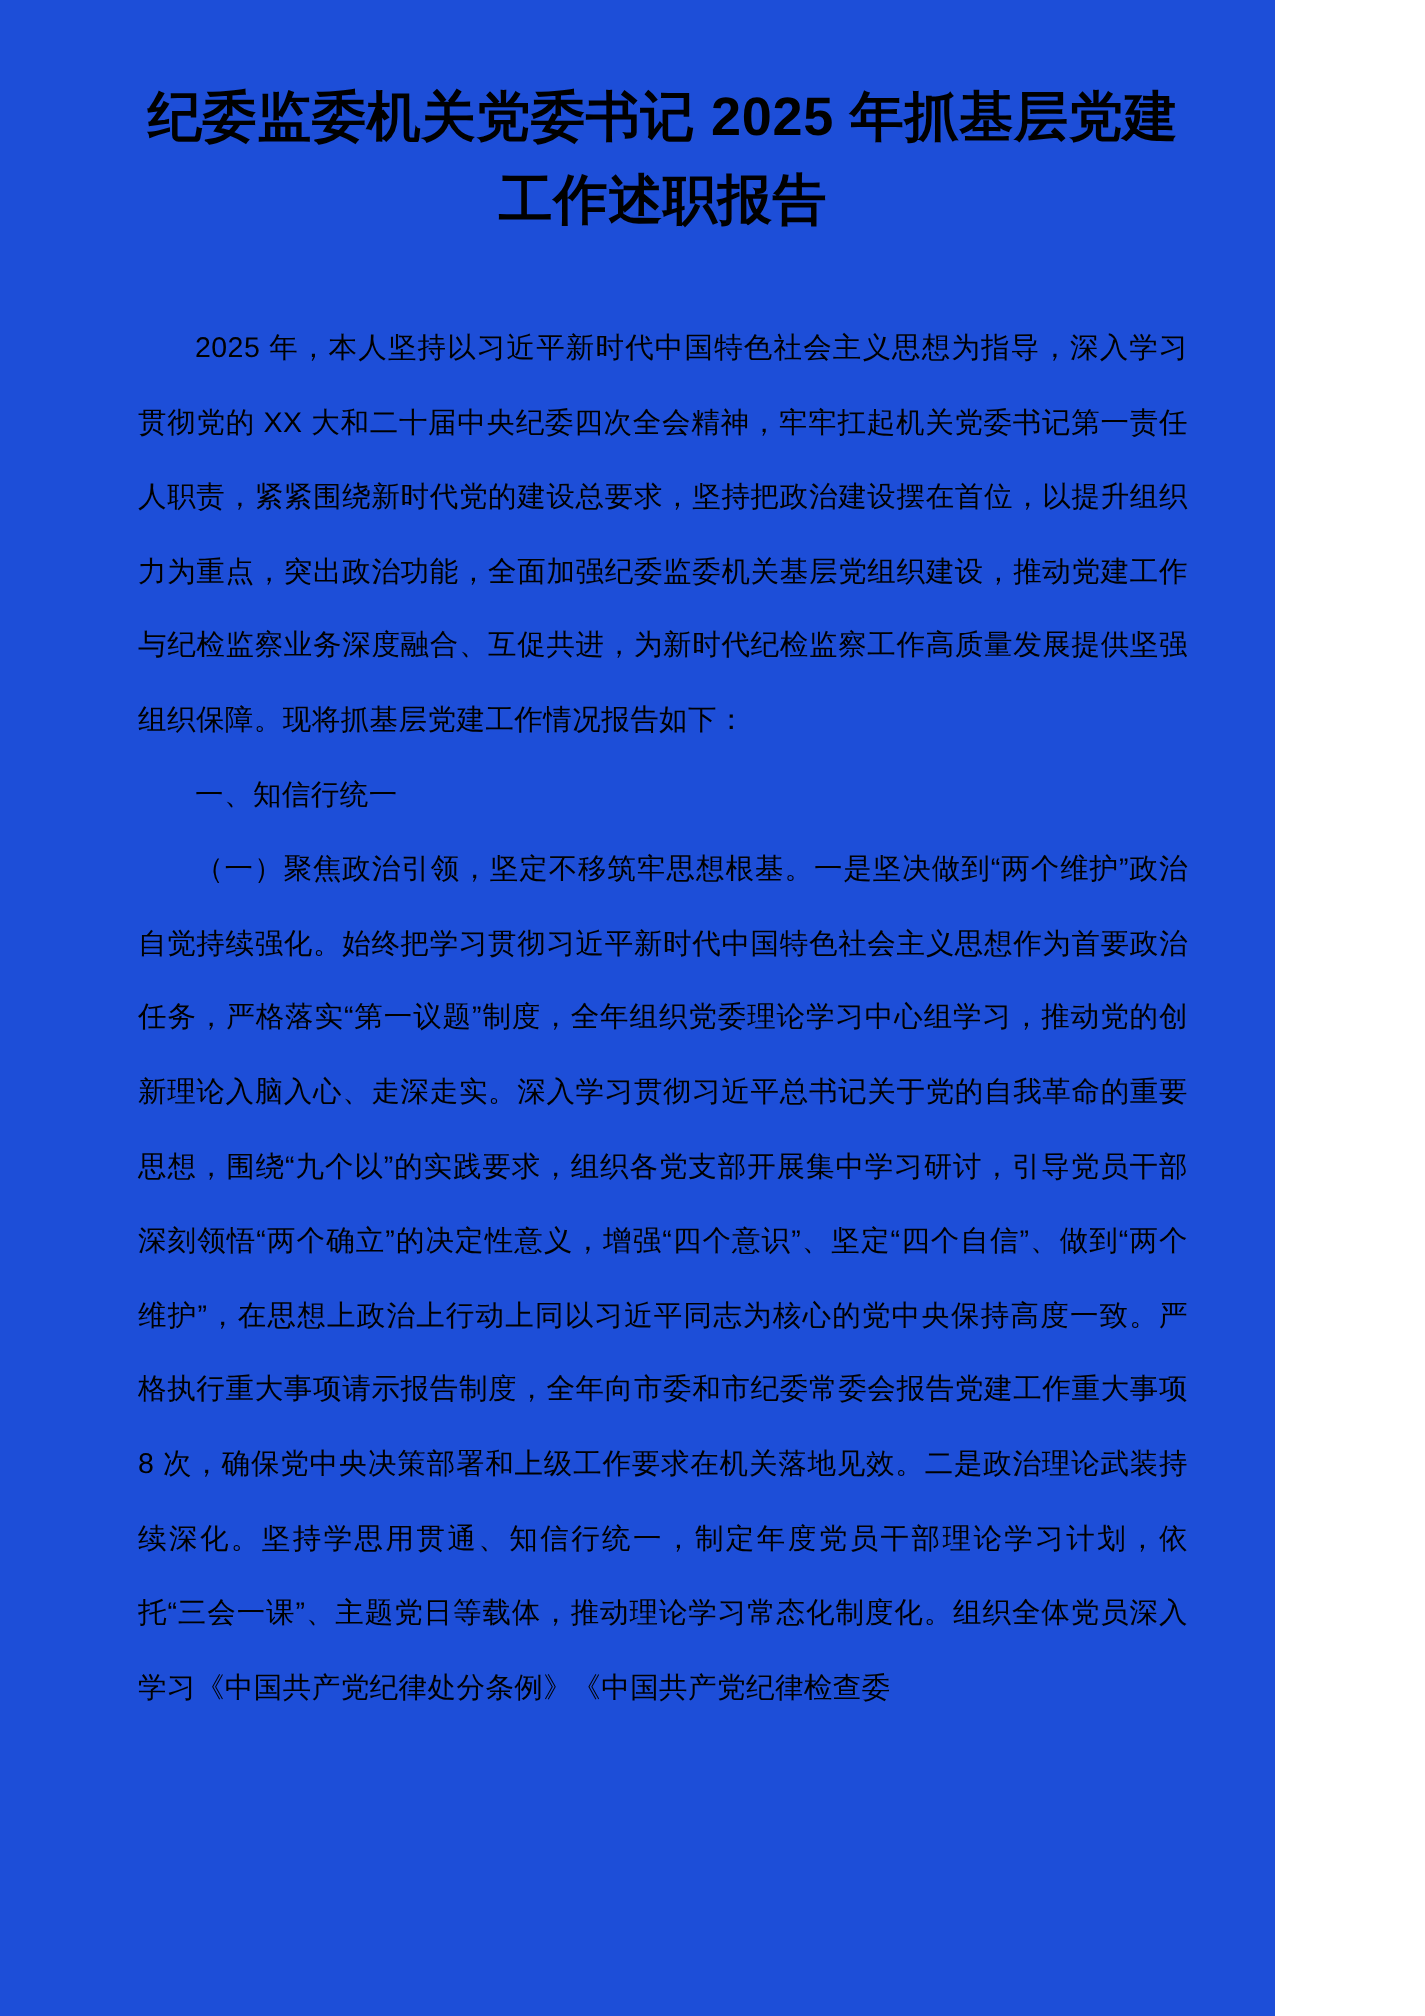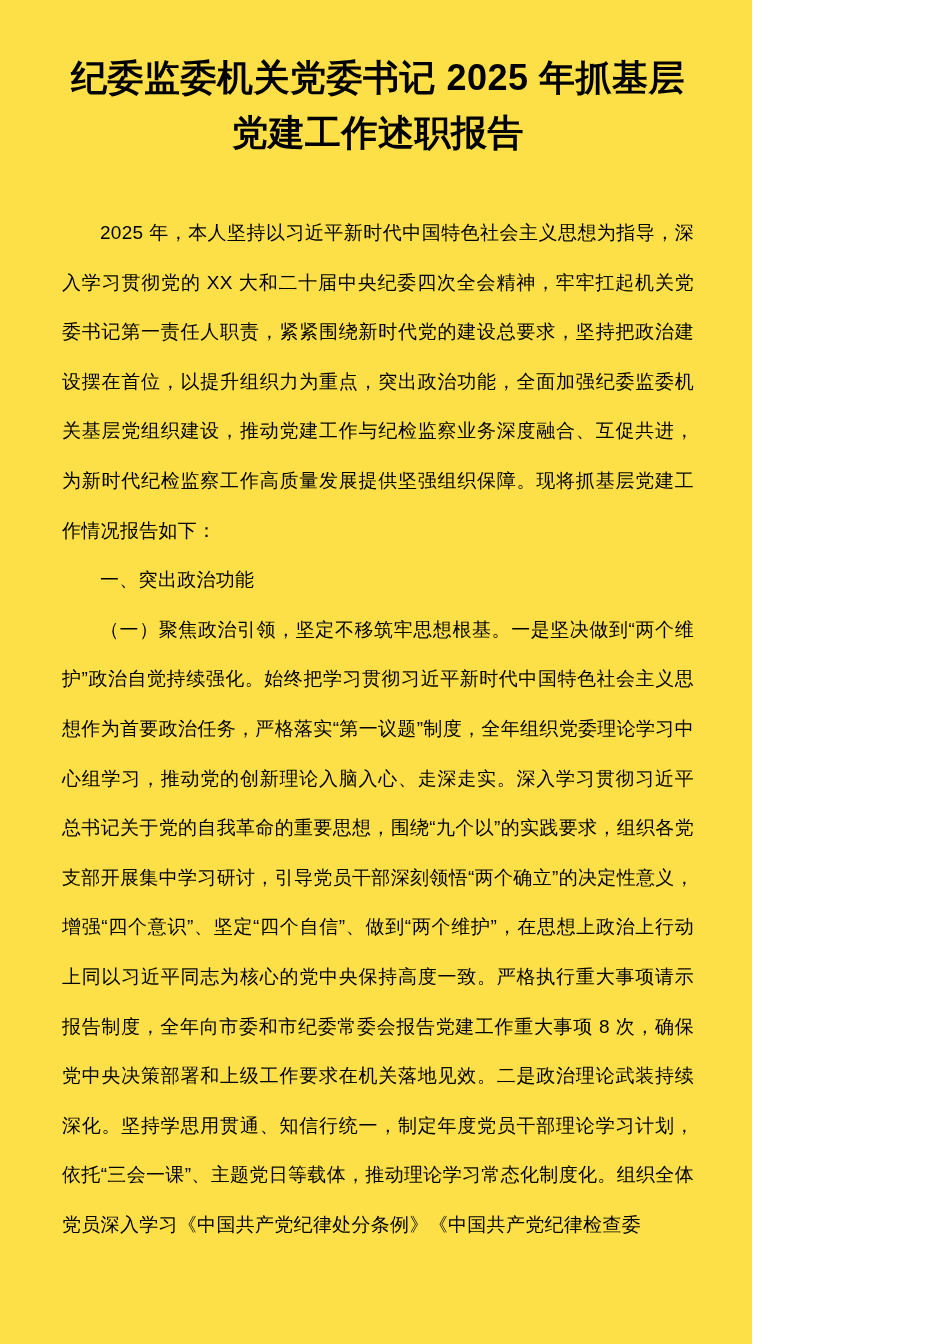--- a/index.html
+++ b/index.html
@@ -2,26 +2,26 @@
 <html><head>
 <meta charset="utf-8">
 <style>
   html, body {
     margin: 0;
     padding: 0;
     background: #ffffff;
   }
   .page {
     position: relative;
-    width: 752px;
+    width: 850px;
     height: 1344px;
     box-sizing: border-box;
-    background: #fde047;
+    background: #1d4ed8;
     color: #000000;
-    padding: 50px 58px 0 62px;
+    padding: 50px 58px 0 92px;
     overflow: hidden;
     font-family: "Liberation Sans", "DejaVu Sans", sans-serif;
   }
   .doc-title {
     margin: 0;
     font-size: 36px;
     font-weight: bold;
     line-height: 55px;
     text-align: center;
     letter-spacing: 0.5px;
@@ -47,16 +47,16 @@
     font-weight: normal;
   }
 </style>
 </head>
 <body>
 
 <div class="page">
   <h1 class="doc-title">纪委监委机关党委书记 2025 年抓基层党建工作述职报告</h1>
   <div class="doc-body">
       <p class="body"><span>2025 年，本人坚持以习近平新时代中国特色社会主义思想为指导，深入学习贯彻党的 XX 大和二十届中央纪委四次全会精神，牢牢扛起机关党委书记第一责任人职责，紧紧围绕新时代党的建设总要求，坚持把政治建设摆在首位，以提升组织力为重点，突出政治功能，全面加强纪委监委机关基层党组织建设，推动党建工作与纪检监察业务深度融合、互促共进，为新时代纪检监察工作高质量发展提供坚强组织保障。现将抓基层党建工作情况报告如下：</span></p>
-      <p class="heading1"><span>一、突出政治功能</span></p>
+      <p class="heading1"><span>一、知信行统一</span></p>
       <p class="body"><span>（一）聚焦政治引领，坚定不移筑牢思想根基。</span><span class="b">一是</span><span>坚决做到“两个维护”政治自觉持续强化。始终把学习贯彻习近平新时代中国特色社会主义思想作为首要政治任务，严格落实“第一议题”制度，全年组织党委理论学习中心组学习，推动党的创新理论入脑入心、走深走实。深入学习贯彻习近平总书记关于党的自我革命的重要思想，围绕“九个以”的实践要求，组织各党支部开展集中学习研讨，引导党员干部深刻领悟“两个确立”的决定性意义，增强“四个意识”、坚定“四个自信”、做到“两个维护”，在思想上政治上行动上同以习近平同志为核心的党中央保持高度一致。严格执行重大事项请示报告制度，全年向市委和市纪委常委会报告党建工作重大事项 8 次，确保党中央决策部署和上级工作要求在机关落地见效。</span><span class="b">二是</span><span>政治理论武装持续深化。坚持学思用贯通、知信行统一，制定年度党员干部理论学习计划，依托“三会一课”、主题党日等载体，推动理论学习常态化制度化。组织全体党员深入学习《中国共产党纪律处分条例》《中国共产党纪律检查委</span></p>
     </div>
 </div>
 
 </body></html>

